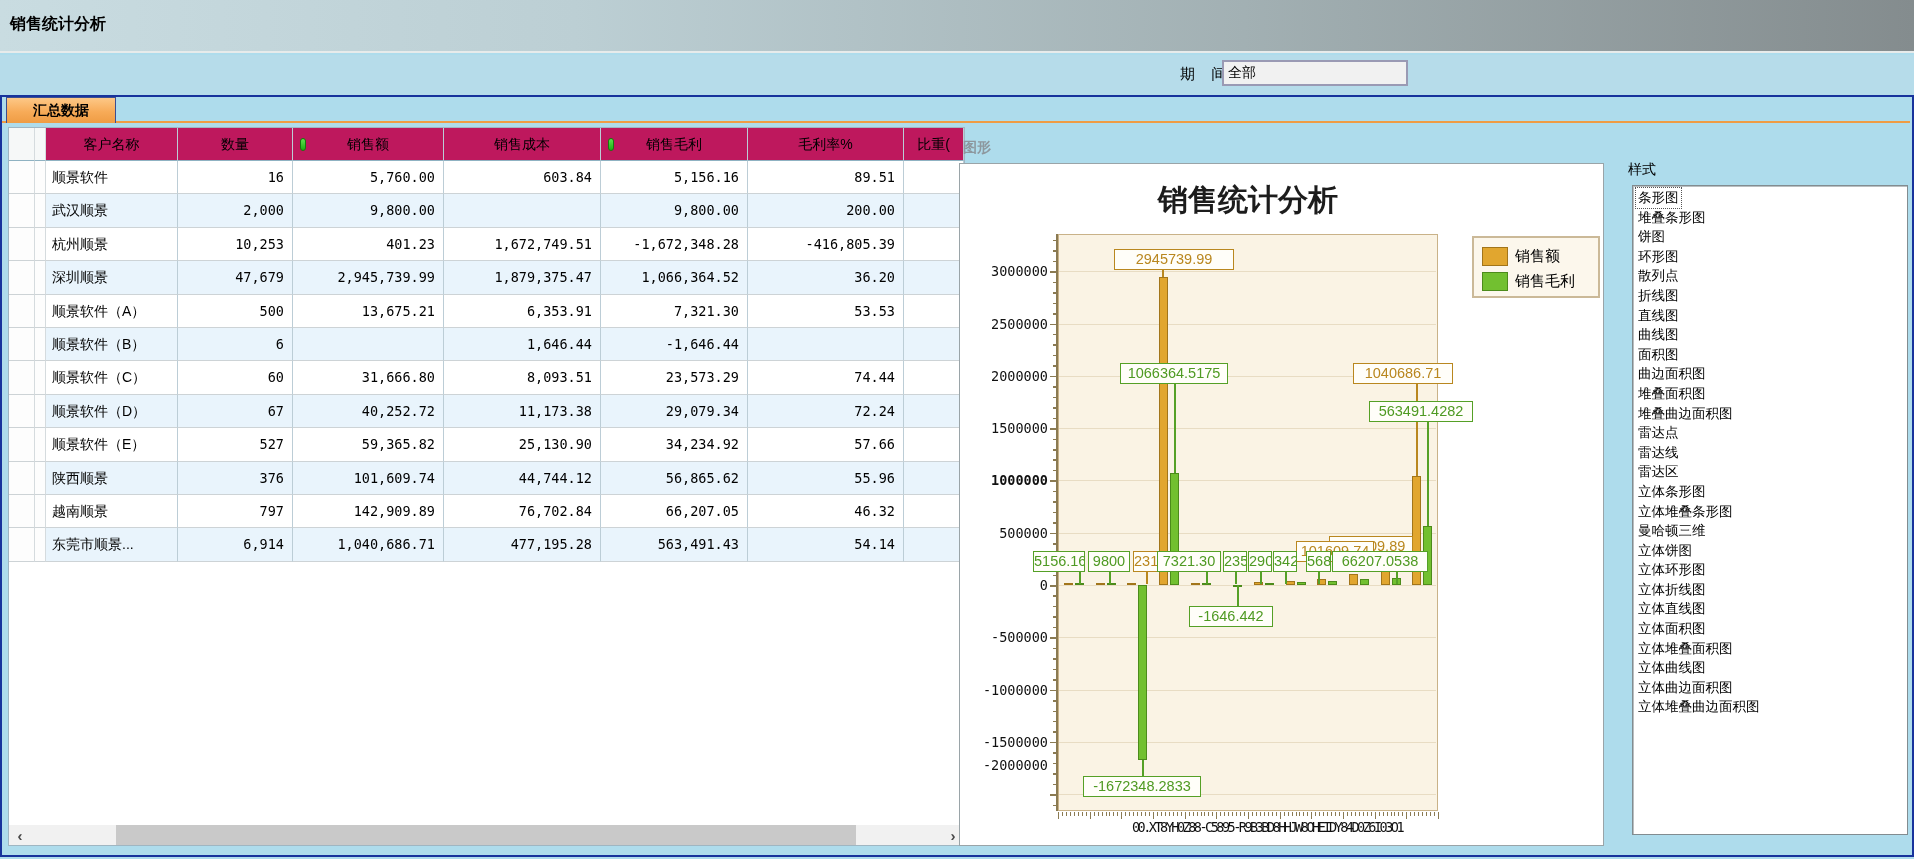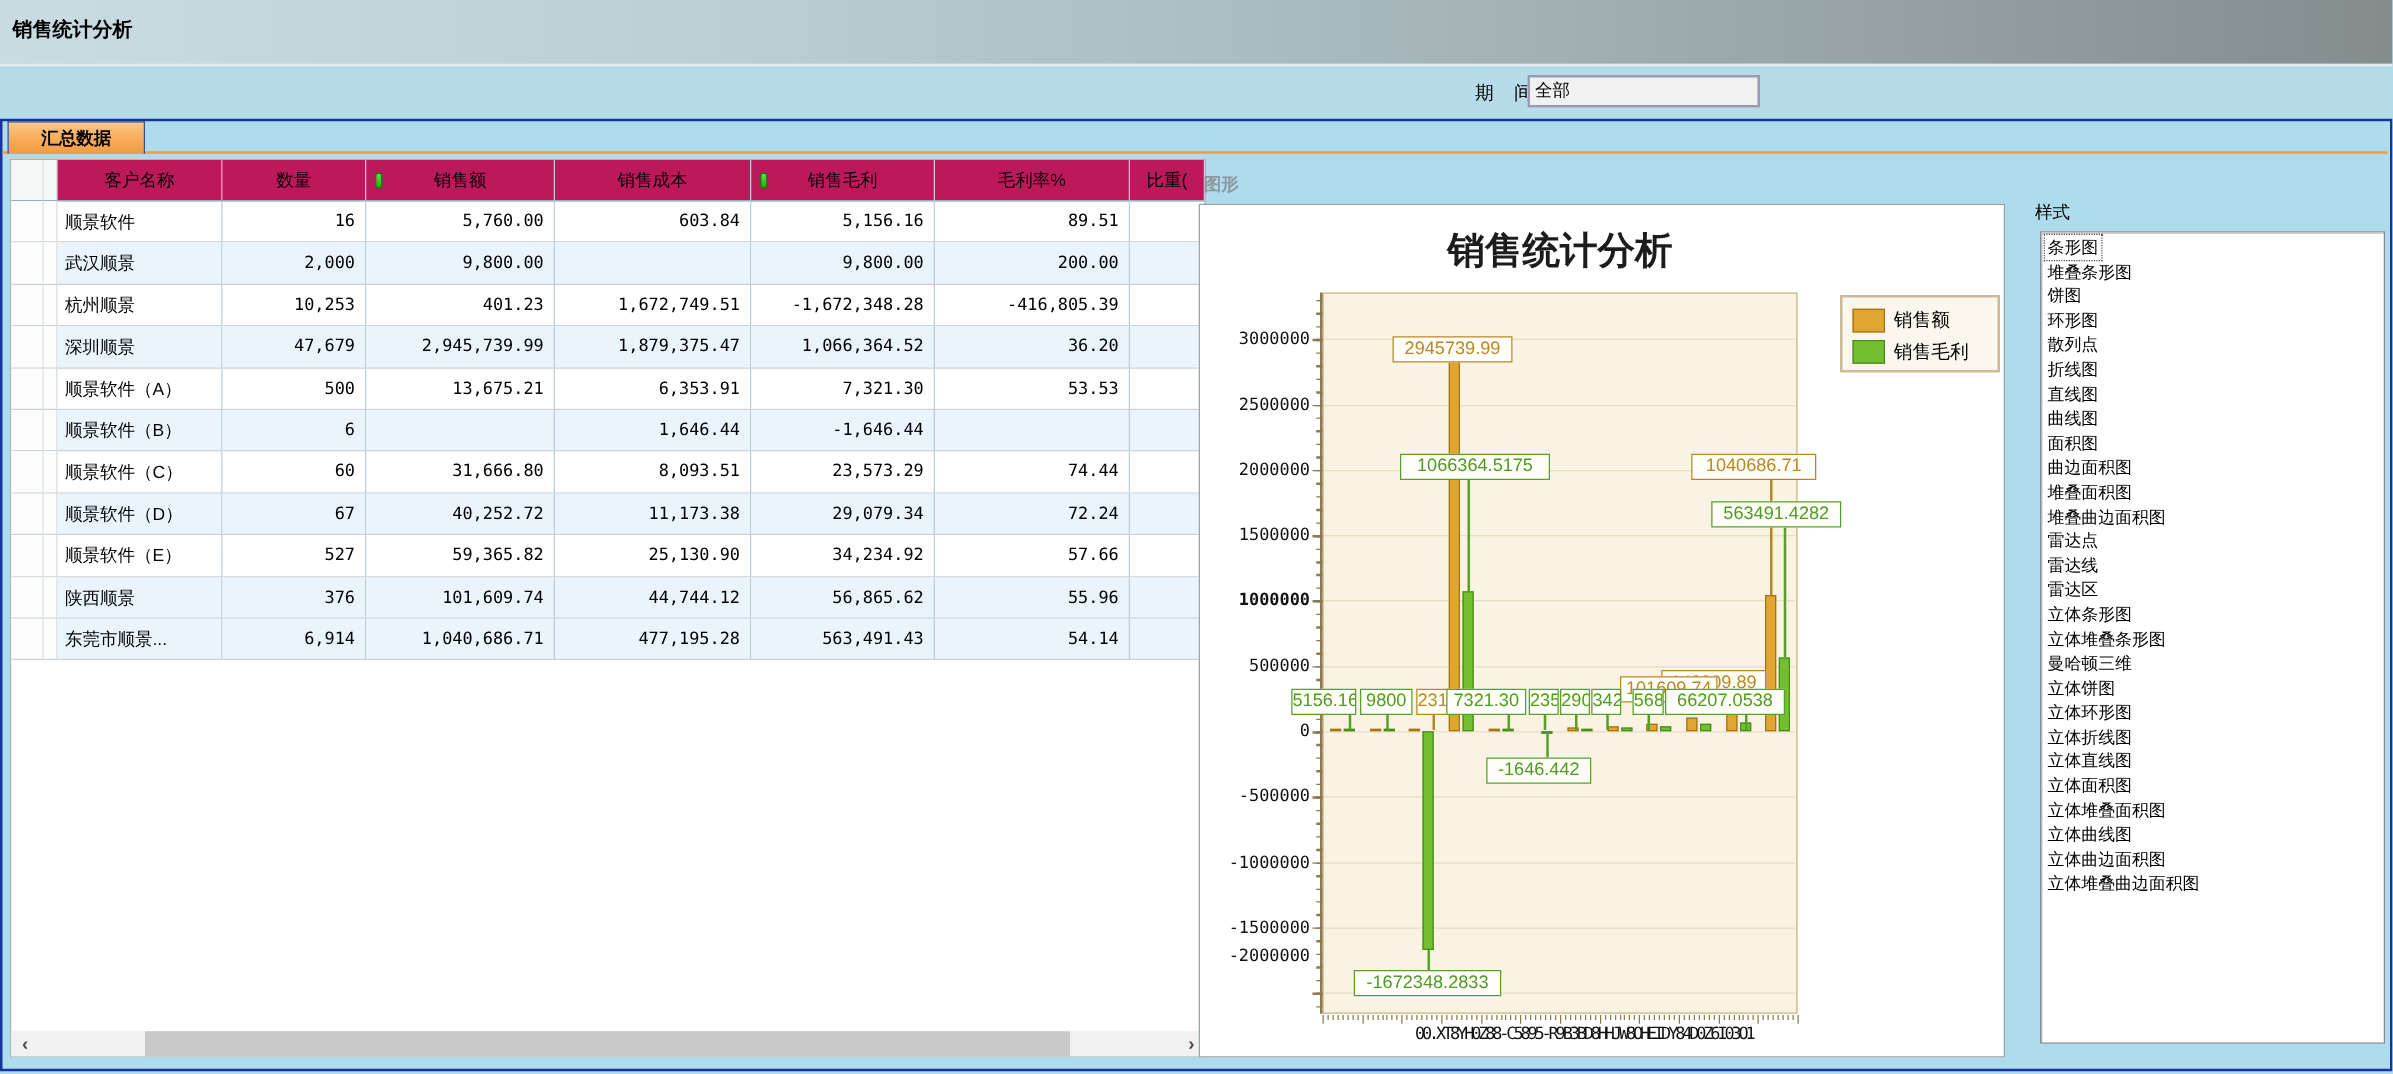--- a/index.html
+++ b/index.html
@@ -243,20 +243,31 @@
         </div>
         <div class="trow row-alt">
           <div class="tc sel"></div>
           <div class="tc sel"></div>
           <div class="tc name">陕西顺景</div>
           <div class="tc num">376</div>
           <div class="tc num">101,609.74</div>
           <div class="tc num">44,744.12</div>
           <div class="tc num">56,865.62</div>
           <div class="tc num">55.96</div>
+          <div class="tc num"></div>
+        </div>
+        <div class="trow">
+          <div class="tc sel"></div>
+          <div class="tc sel"></div>
+          <div class="tc name">越南顺景</div>
+          <div class="tc num">797</div>
+          <div class="tc num">142,909.89</div>
+          <div class="tc num">76,702.84</div>
+          <div class="tc num">66,207.05</div>
+          <div class="tc num">46.32</div>
           <div class="tc num"></div>
         </div>
         <div class="trow row-alt">
           <div class="tc sel"></div>
           <div class="tc sel"></div>
           <div class="tc name">东莞市顺景...</div>
           <div class="tc num">6,914</div>
           <div class="tc num">1,040,686.71</div>
           <div class="tc num">477,195.28</div>
           <div class="tc num">563,491.43</div>
@@ -491,23 +502,23 @@
       <div class="bar g" style="left: 273.333px; top: 421px; height: 2px;"></div>
       <div class="bar g" style="left: 305px; top: 418.534px; height: 2.46577px;"></div>
       <div class="bar g" style="left: 336.667px; top: 417.958px; height: 3.0417px;"></div>
       <div class="bar g" style="left: 368.333px; top: 417.419px; height: 3.58097px;"></div>
       <div class="bar g" style="left: 400px; top: 415.052px; height: 5.94814px;"></div>
       <div class="bar g" style="left: 431.667px; top: 414.075px; height: 6.92526px;"></div>
       <div class="bar g" style="left: 463.333px; top: 362.059px; height: 58.9412px;"></div>
       <div class="callout o" style="left: 369px; top: 372px; width: 84px;">142909.89</div>
       <div class="callout o" style="left: 336px; top: 377px; width: 78px;">101609.74</div>
       <div class="conn o" style="left: 202px; top: 106px; height: 7px;"></div>
-      <div class="callout o" style="left: 154px; top: 85px; width: 96px; margin-top: 20px;">2945739.99</div>
+      <div class="callout o" style="left: 154px; top: 85px; width: 120px;">2945739.99</div>
       <div class="conn g" style="left: 214px; top: 220px; height: 89px;"></div>
-      <div class="callout g" style="left: 160px; top: 199px; width: 120px;">1066364.5175</div>
+      <div class="callout g" style="left: 160px; top: 199px; width: 108px;">1066364.5175</div>
       <div class="conn o" style="left: 456px; top: 220px; height: 92px;"></div>
       <div class="callout o" style="left: 393px; top: 199px; width: 100px;">1040686.71</div>
       <div class="conn g" style="left: 467px; top: 258px; height: 104px;"></div>
       <div class="callout g" style="left: 409px; top: 237px; width: 104px;">563491.4282</div>
       <div class="conn g" style="left: 277px; top: 421px; height: 21px;"></div>
       <div class="callout g" style="left: 229px; top: 442px; width: 84px;">-1646.442</div>
       <div class="conn g" style="left: 182px; top: 596px; height: 16px;"></div>
       <div class="callout g" style="left: 123px; top: 612px; width: 118px;">-1672348.2833</div>
       <div class="conn g" style="left: 119px; top: 408px; height: 12px;"></div>
       <div class="callout g" style="left: 73px; top: 387px; width: 52px;">5156.16</div>

